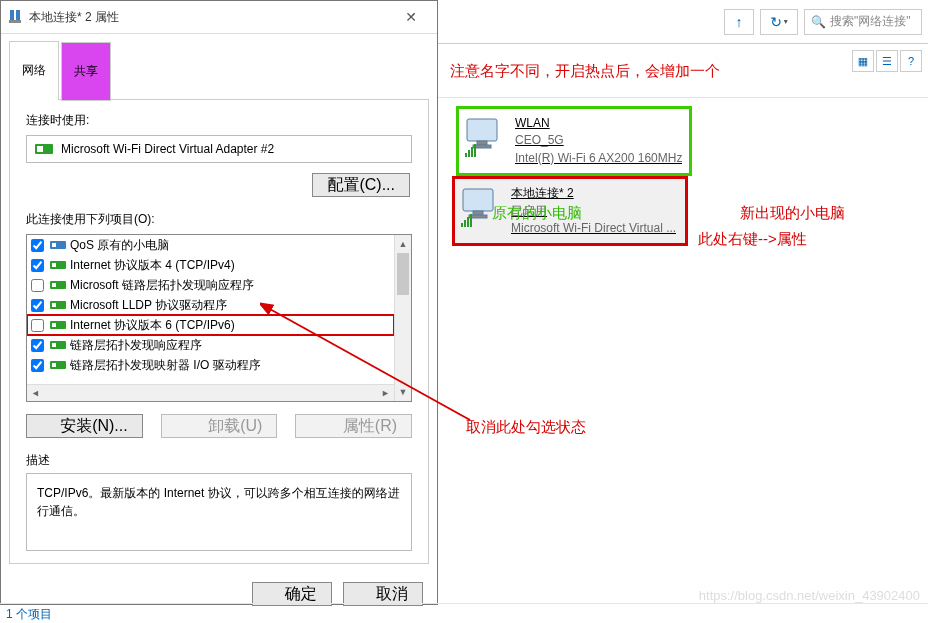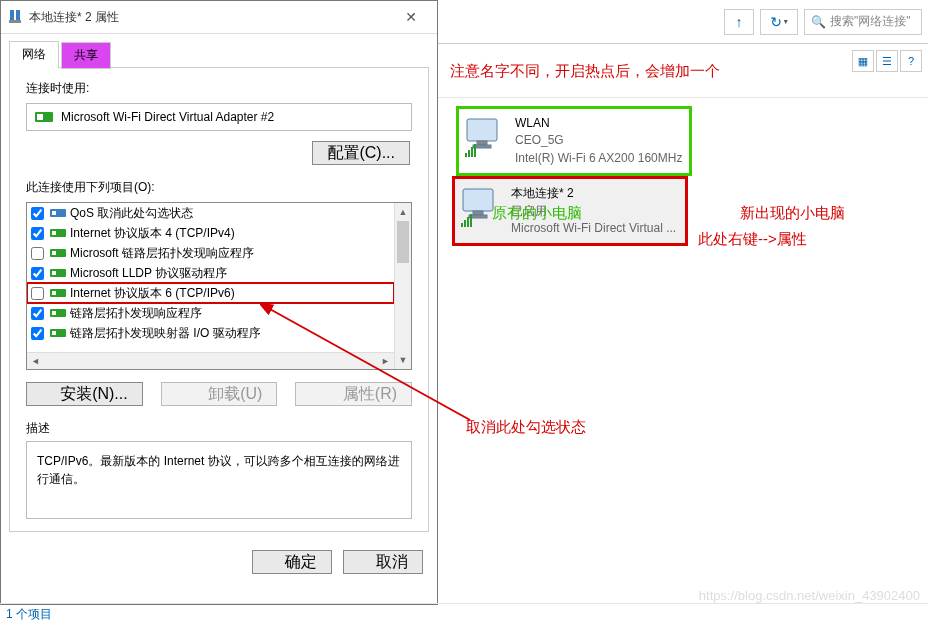--- a/index.html
+++ b/index.html
@@ -6,21 +6,21 @@
 body { background: #fff; width: 928px; height: 623px; position: relative; font-size: 12px; color: #000; overflow: hidden; }
 
 
 .dialog { position: absolute; left: 0; top: 0; width: 438px; height: 605px; border: 1px solid #777; background: #fff; }
 .titlebar { height: 24px; display: flex; align-items: center; padding: 16px 6px; border-bottom: 1px solid #ddd; }
 .titlebar .ticon { width: 16px; height: 16px; margin-right: 6px; }
 .titlebar .ttxt { flex: 1; color: #333; font-size: 12px; }
 .titlebar .close { width: 40px; height: 28px; text-align: center; line-height: 28px; color: #555; font-size: 14px; }
 
 .tabs { display: flex; padding: 6px 8px 0 8px; }
-.tab { padding: 4px 12px; border: 1px solid #ccc; border-bottom: none; background: #fff; margin-right: 2px; position: relative; top: 1px; }
+.tab { padding: 20px 12px; border: 1px solid #ccc; border-bottom: none; background: #fff; margin-right: 2px; position: relative; top: 1px; }
 .tab.inactive { background: #d946ef; top: 2px; border-bottom: 1px solid #ccc;}
 .tab.active { z-index: 2; }
 .tabbody { margin: 0 8px 8px 8px; border: 1px solid #ccc; padding: 12px 16px; }
 
 .section-label { margin-bottom: 6px; }
 .adapter-box { border: 1px solid #bbb; padding: 6px 8px; display: flex; align-items: center; }
 .adapter-box .nic-icon { width: 18px; height: 14px; margin-right: 8px; }
 .cfgrow { text-align: right; margin: 10px 2px 14px 0; }
 .btn { display: inline-block; min-width: 88px; height: 24px; line-height: 22px; text-align: right; border: 1px solid #888; background: #e9e9e9; padding: 0 14px; font-size: 16px; }
 .btn + .btn { margin-left: 8px; }
@@ -54,21 +54,21 @@
 .drop { font-size: 8px; color: #555; margin-left: 2px; }
 .search { flex: none; width: 118px; height: 26px; border: 1px solid #ccc; display: flex; align-items: center; padding: 0 6px; color: #888; }
 .search .sicon { margin-right: 4px; }
 
 .cmdbar { height: 54px; border-bottom: 1px solid #e5e5e5; position: relative; }
 .cmdbar .rb { position:absolute; right:6px; top:6px; display:flex; gap:2px;}
 .cmdbar .rb div { width:22px; height:22px; border:1px solid #ccc; display:flex; align-items:center; justify-content:center; font-size:11px; color:#0063b1;}
 
 .content { padding: 8px 4px; position: relative; height: calc(100% - 44px - 54px - 20px); }
 .net-item { display: inline-block; width: 236px; vertical-align: top; padding: 6px 4px; }
-.net-item .row { display: flex; }
+.net-item .row { display: flex; text-decoration: underline; }
 .net-item .bigicon { width: 46px; height: 42px; margin-right: 6px; flex: none; position: relative; }
 .net-item .txt { line-height: 1.45; font-size: 12px; overflow: hidden; }
 .net-item .txt .l1 { color: #000; }
 .net-item .txt .l2 { color: #666; }
 .net-item .txt .l3 { color: #666; white-space: nowrap; overflow: hidden; text-overflow: ellipsis; max-width: 180px;}
 .box-green { border: 3px solid #3dcc00; }
 .box-red { border: 3px solid #d60000; background: #f0f0f0; }
 
 .status { position: absolute; left: 0; bottom: 0; right: 0; height: 20px; border-top: 1px solid #e5e5e5; padding: 2px 6px; color: #0063b1; font-size: 12px;}
 .wm { position: absolute; right: 8px; bottom: 20px; color: #ddd; font-size: 13px; }
@@ -117,21 +117,21 @@
 
     <div class="section-label">此连接使用下列项目(O):</div>
     <div class="listbox">
       <div class="list-inner" id="list-inner">
           <div class="item">
             <input type="checkbox" checked="" style="">
             <svg class="pi" viewBox="0 0 16 14">
               <rect x="0" y="3" width="16" height="8" fill="#3a7fc4" rx="1"></rect>
               <rect x="2" y="5" width="4" height="4" fill="#fff"></rect>
             </svg>
-            <span>QoS 取消此处勾选状态</span>
+            <span>QoS 原有的小电脑</span>
           </div>
           <div class="item">
             <input type="checkbox" checked="" style="">
             <svg class="pi" viewBox="0 0 16 14">
               <rect x="0" y="3" width="16" height="8" fill="#2aa02a" rx="1"></rect>
               <rect x="2" y="5" width="4" height="4" fill="#fff"></rect>
             </svg>
             <span>Internet 协议版本 4 (TCP/IPv4)</span>
           </div>
           <div class="item">

